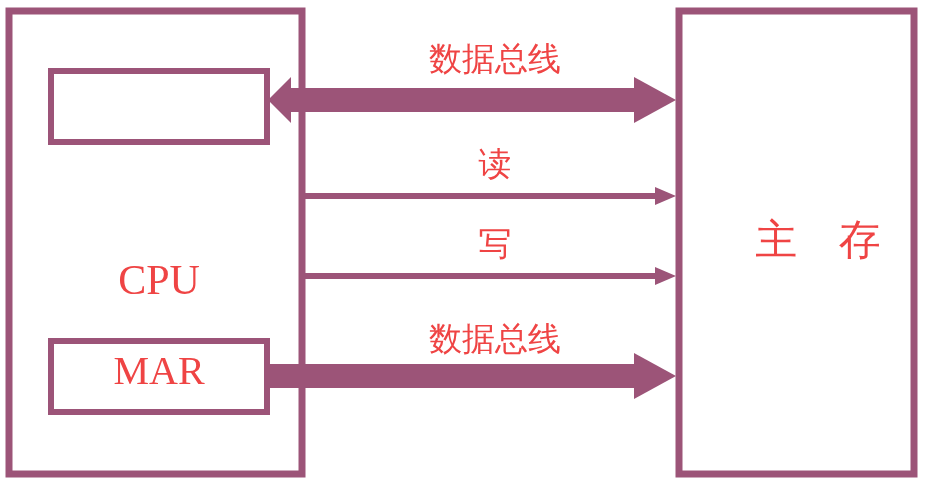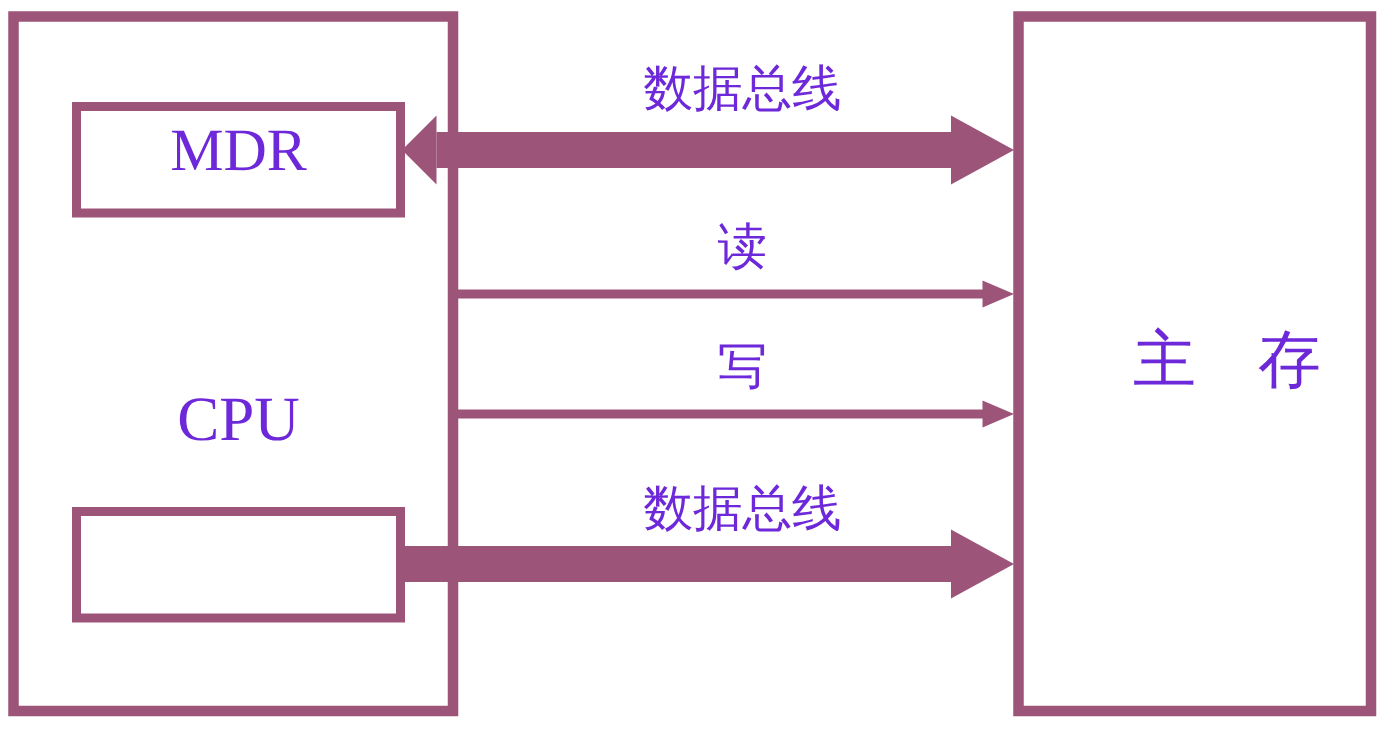--- a/index.html
+++ b/index.html
@@ -18,21 +18,21 @@
   #canvas svg.diagram {
     position: absolute;
     left: 0;
     top: 0;
     width: 925px;
     height: 486px;
   }
   .lbl {
     position: absolute;
     white-space: nowrap;
-    color: #6d28d9;
+    color: #ef4444;
     line-height: 1;
     text-align: center;
     -webkit-user-select: none;
   }
   .lbl-latin {
     font-family: "Liberation Serif", "DejaVu Serif", serif;
   }
   .lbl-cjk {
     font-family: "DejaVu Sans", "Liberation Sans", sans-serif;
     font-weight: 400;
@@ -81,24 +81,24 @@
       <polygon points="676,276 655,267 655,285" fill="#9C5478"></polygon>
     </g>
 
     <g fill="#9C5478">
       <rect x="264" y="364" width="370" height="24"></rect>
       <polygon points="676,376 634,353 634,399"></polygon>
     </g>
 
   </svg>
 
-  <div class="lbl lbl-latin" id="label-mdr">MDR</div>
 
   <div class="lbl lbl-latin" id="label-cpu">CPU</div>
 
+  <div class="lbl lbl-latin" id="label-mar">MAR</div>
 
   <div class="lbl lbl-cjk" id="label-main-memory">主 存</div>
 
   <div class="lbl lbl-cjk" id="label-data-bus">数据总线</div>
 
   <div class="lbl lbl-cjk" id="label-read">读</div>
 
   <div class="lbl lbl-cjk" id="label-write">写</div>
 
   <div class="lbl lbl-cjk" id="label-address-bus">数据总线</div>

